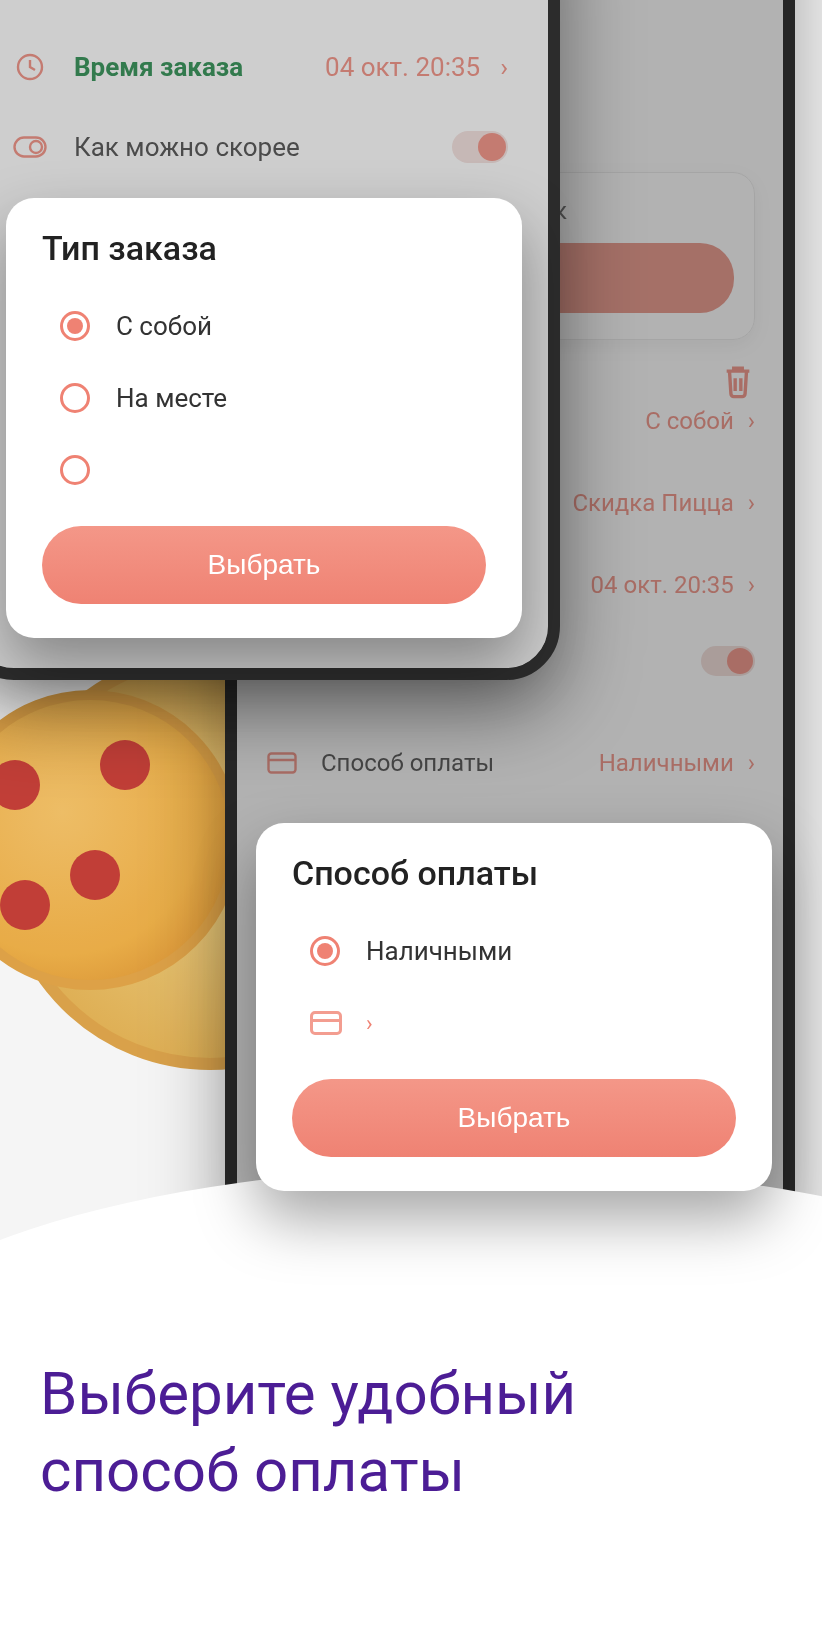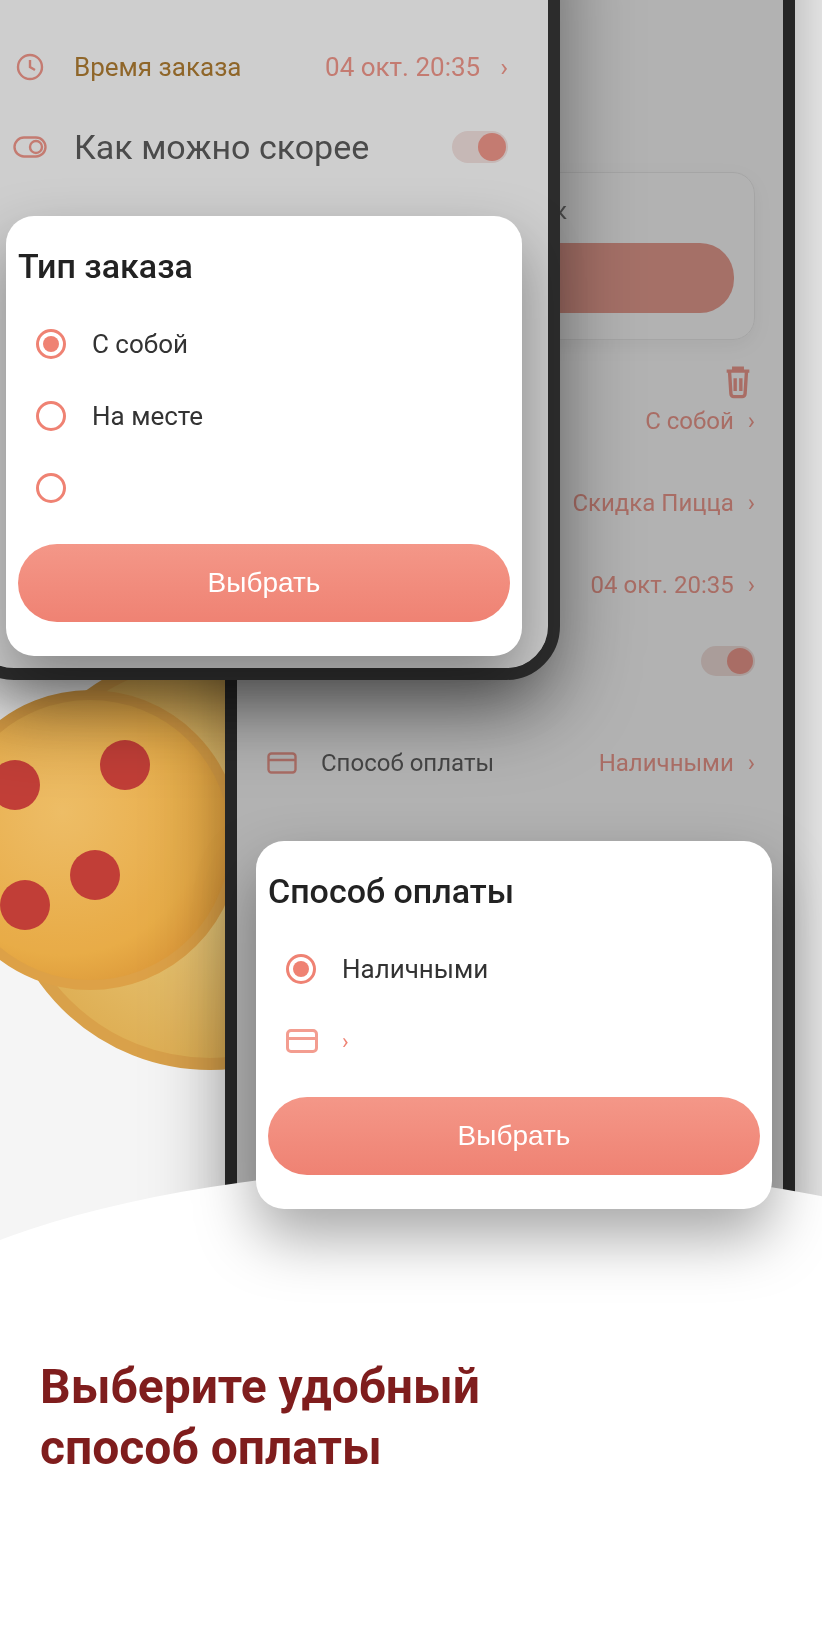--- a/index.html
+++ b/index.html
@@ -64,36 +64,35 @@
     border: 12px solid #2e2e2e;
     box-shadow: 0 30px 80px rgba(0,0,0,0.45);
     z-index: 4;
     overflow: hidden;
     filter: brightness(0.95);
   }
   .front-scrim { position:absolute; inset:0; background:rgba(130,130,130,0.3); pointer-events:none; z-index:4;}
   .phone-front .content { position:relative; padding: 140px 40px 0; z-index:1;}
   .front-row { display:flex; align-items:center; height:70px; font-size:26px;}
   .front-row .icon { width:36px; height:36px; margin-right:26px; display:flex; align-items:center; justify-content:center;}
-  .front-row .label { color:#a16207; flex:1;}
+  .front-row .label { color:#15803d; flex:1;font-weight:bold;}
   .front-row .value { color:#ef8273; margin-right:20px;}
   .front-row .chev { color:#ef8273; font-size:26px;}
-  .front-toggle-row { display:flex; align-items:center; height:70px; font-size:34px;}
+  .front-toggle-row { display:flex; align-items:center; height:70px; font-size:26px;}
   .front-toggle-row .icon { width:36px; height:36px; margin-right:26px; display:flex; align-items:center; justify-content:center;}
   .front-toggle-row .label { flex:1; color:#3a3a3a;}
   .fg-toggle { width:56px; height:32px; border-radius:18px; background:#f3dedb; position:relative;}
   .fg-toggle .knob{position:absolute; right:2px; top:2px; width:28px; height:28px; border-radius:50%; background:#ef8273;}
 
   
   .dialog {
     position:absolute; background:#fff; border-radius:28px;
     box-shadow: 0 28px 60px rgba(0,0,0,0.35);
     z-index:10;
-    padding: 30px 12px 34px;
-    margin-top: 18px;
+    padding: 30px 36px 34px;
   }
   .dialog h2 { font-size:34px; font-weight:500; color:#222; margin-bottom:22px;}
   .opt { display:flex; align-items:center; height:72px; font-size:26px; color:#333; cursor:pointer;}
   .opt .radio { width:30px; height:30px; border:3px solid #ef8273; border-radius:50%; margin:0 26px 0 18px; position:relative; flex:0 0 30px;}
   .opt .radio.on::after{content:""; position:absolute; left:4px; top:4px; right:4px; bottom:4px; background:#ef8273; border-radius:50%;}
   .opt .card-ico { width:32px; height:24px; border:3px solid #f39d90; border-radius:5px; margin:0 24px 0 18px; position:relative; flex:0 0 32px;}
   .opt .card-ico::after{content:""; position:absolute; left:0; right:0; top:5px; height:3px; background:#f39d90;}
   .opt .txt { flex:1; }
   .opt .chev { color:#ef8273; font-size:22px; margin-right:8px;}
   .dlg-btn { margin-top:20px; width:100%; height:78px; border:none; border-radius:40px; background:linear-gradient(#f49788,#ef8273); color:#fff; font-size:28px; cursor:pointer;}
@@ -109,21 +108,21 @@
     border-top-right-radius: 0 0;
     z-index:6;
     padding: 110px 40px 0;
   }
   .caption-panel::before{
     content:"";
     position:absolute; left:-160px; top:-80px; width:1300px; height:600px;
     background:#fff; border-radius:50% 50% 0 0 / 36% 36% 0 0;
     z-index:-1;
   }
-  .caption { font-size:48px; line-height:1.28; font-weight:700; color:#7f1d1d; }
+  .caption { font-size:60px; line-height:1.28; font-weight:400; color:#4c1d95; }
 
   
   .global-dim { position:absolute; inset:0; background:rgba(0,0,0,0.04); z-index:3; pointer-events:none;}
 
   
   .stroke-accent { stroke:#ef8273; stroke-width:2.4; fill:none; }
 </style>
 </head>
 <body>
 

